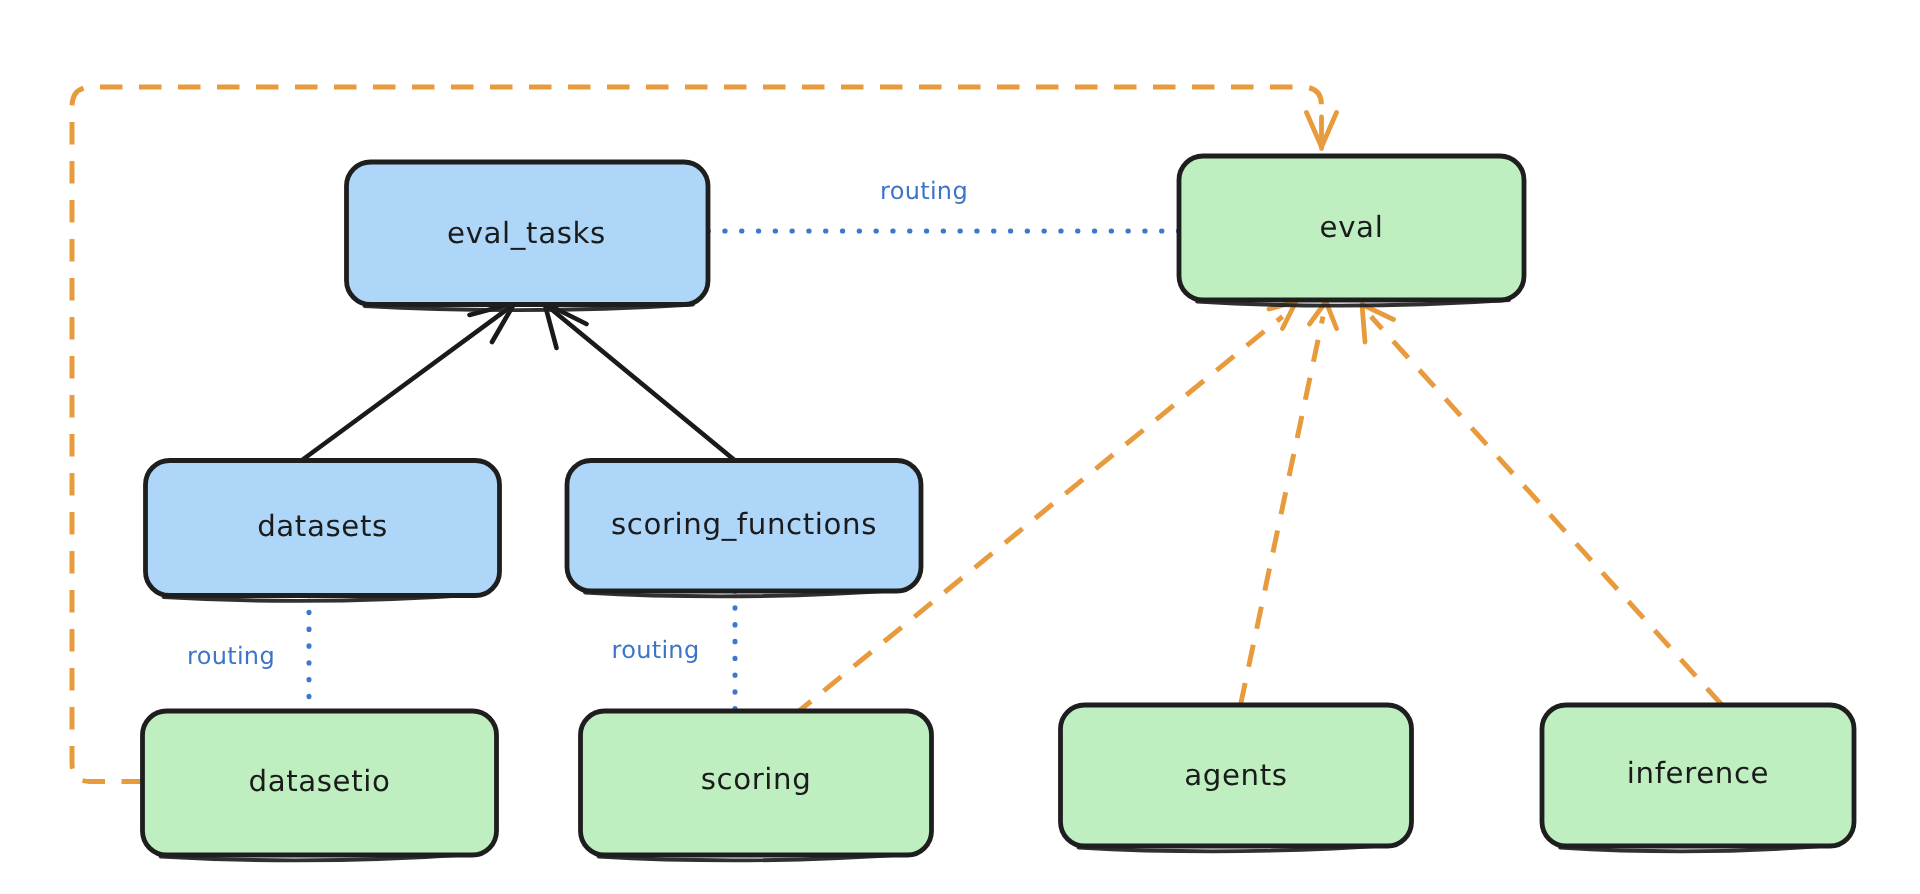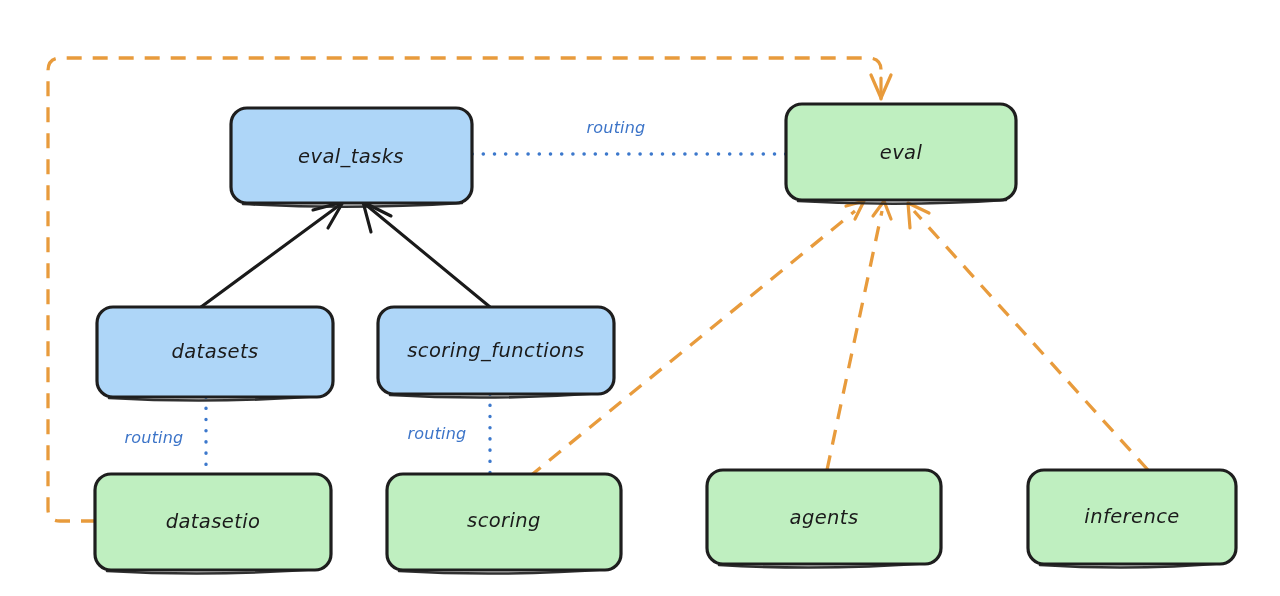--- a/index.html
+++ b/index.html
@@ -11,21 +11,20 @@
     width: 1280px;
     height: 596px;
     font-family: "DejaVu Sans", sans-serif;
     overflow: hidden;
   }
   #diagram-root {
     position: relative;
     width: 1062px;
     height: 596px;
     background: #ffffff;
-    font-style: italic;
   }
   svg#diagram-svg {
     display: block;
     width: 1280px;
     height: 596px;
   }
   .node-rect {
     stroke: #1e1e1e;
     stroke-width: 3.2;
     stroke-linejoin: round;

